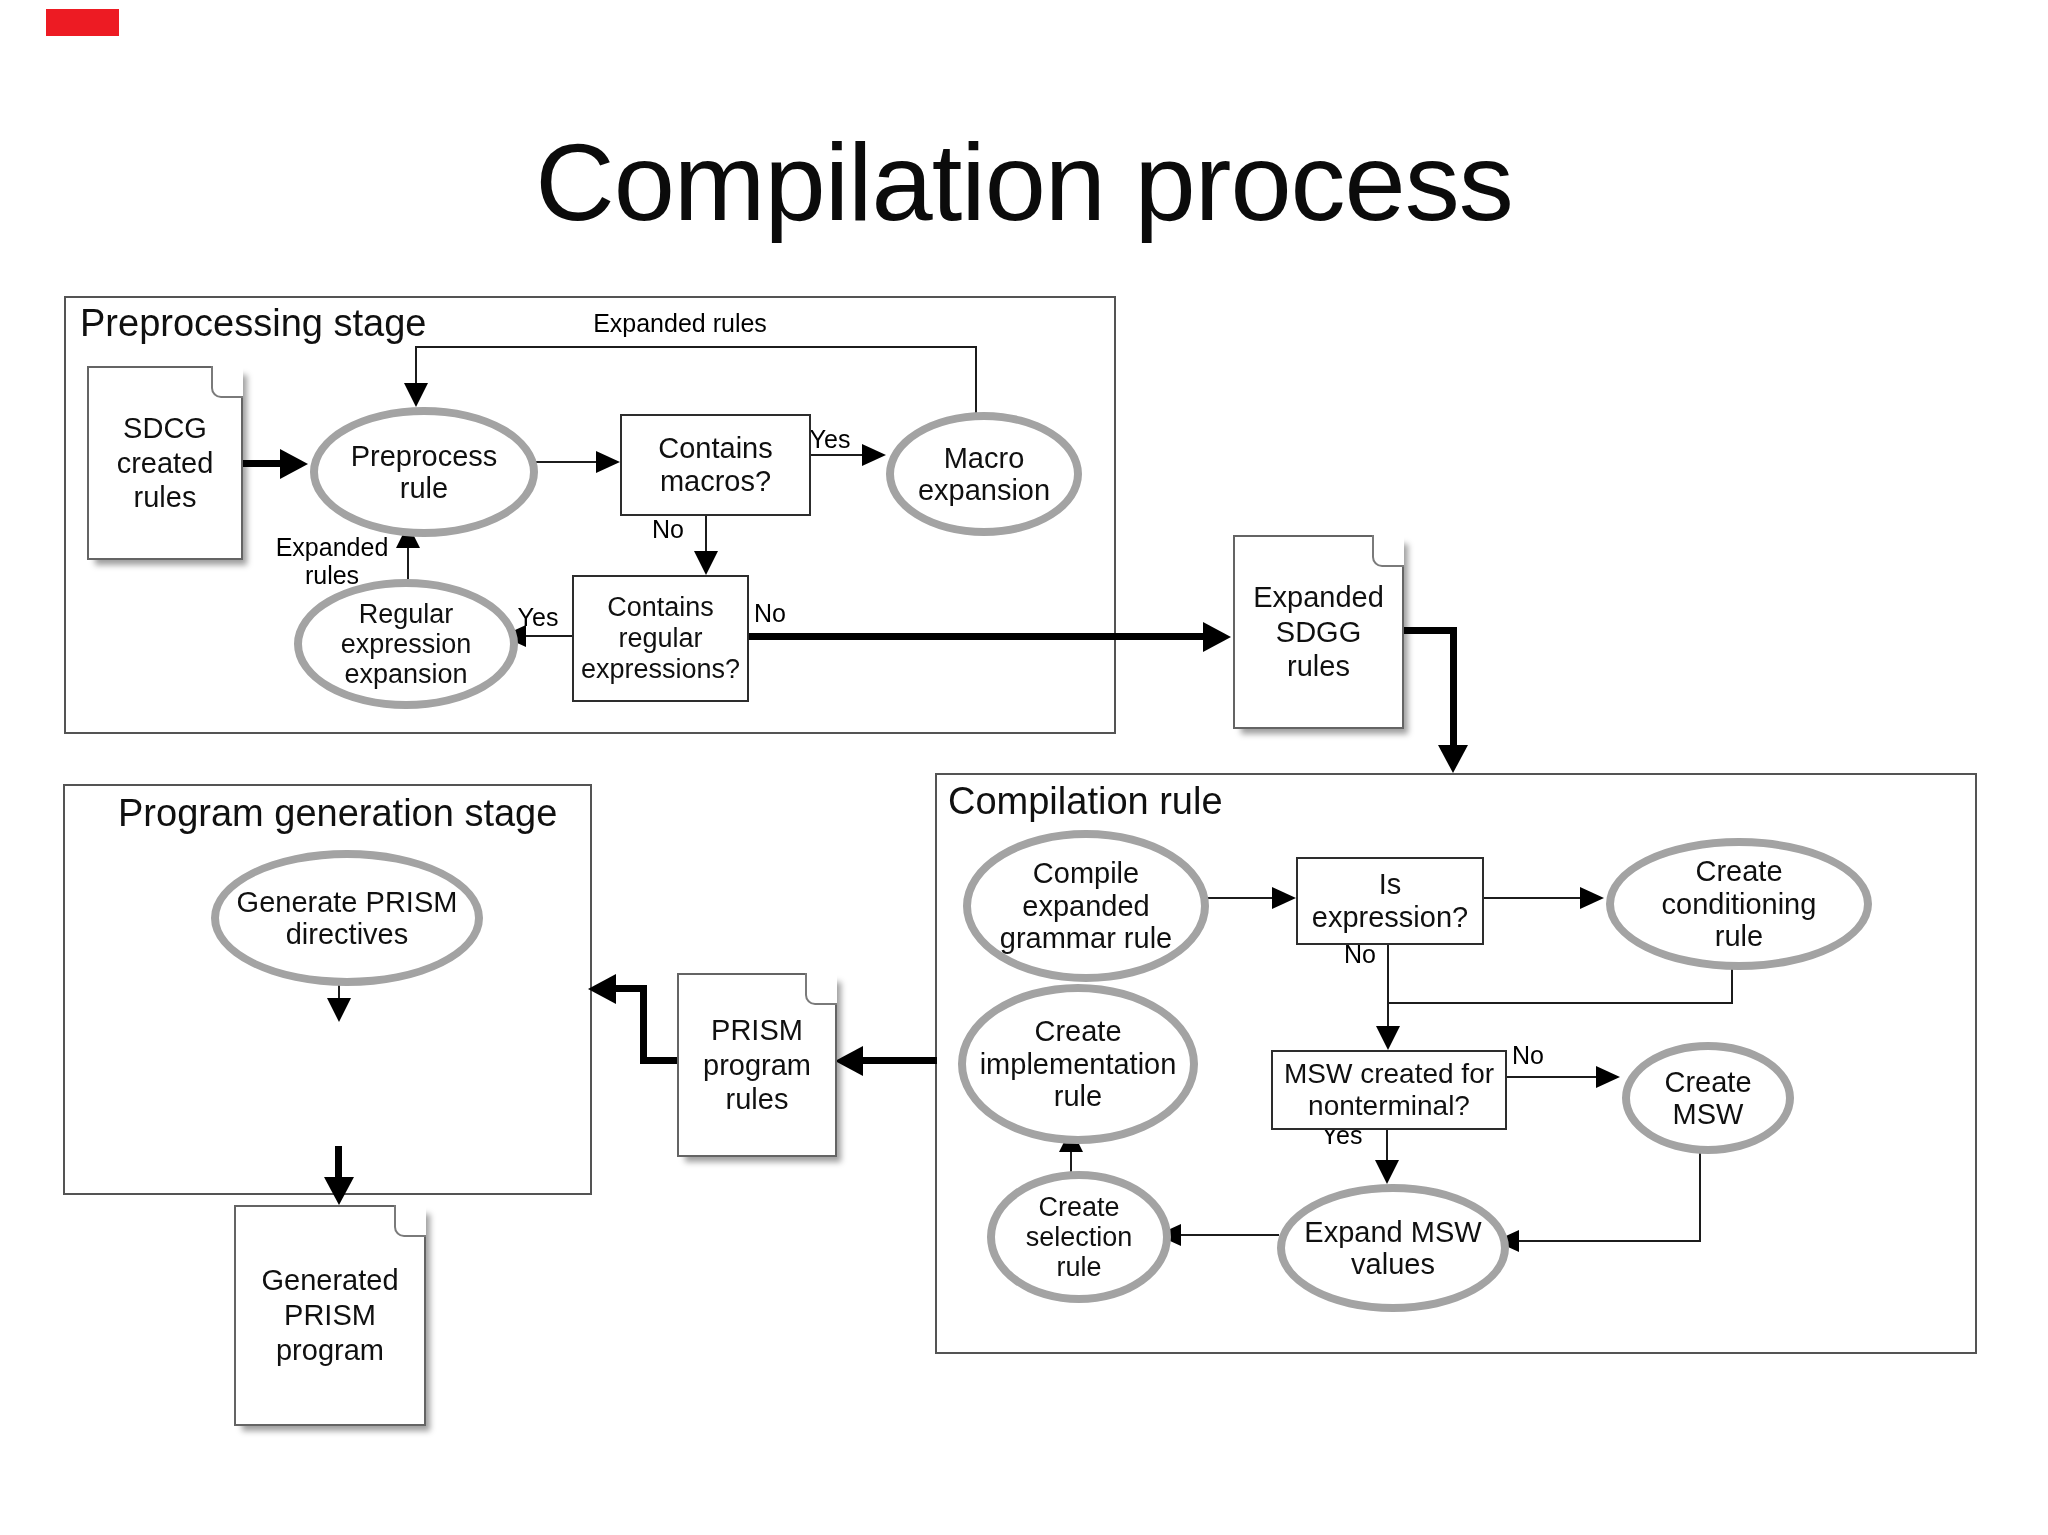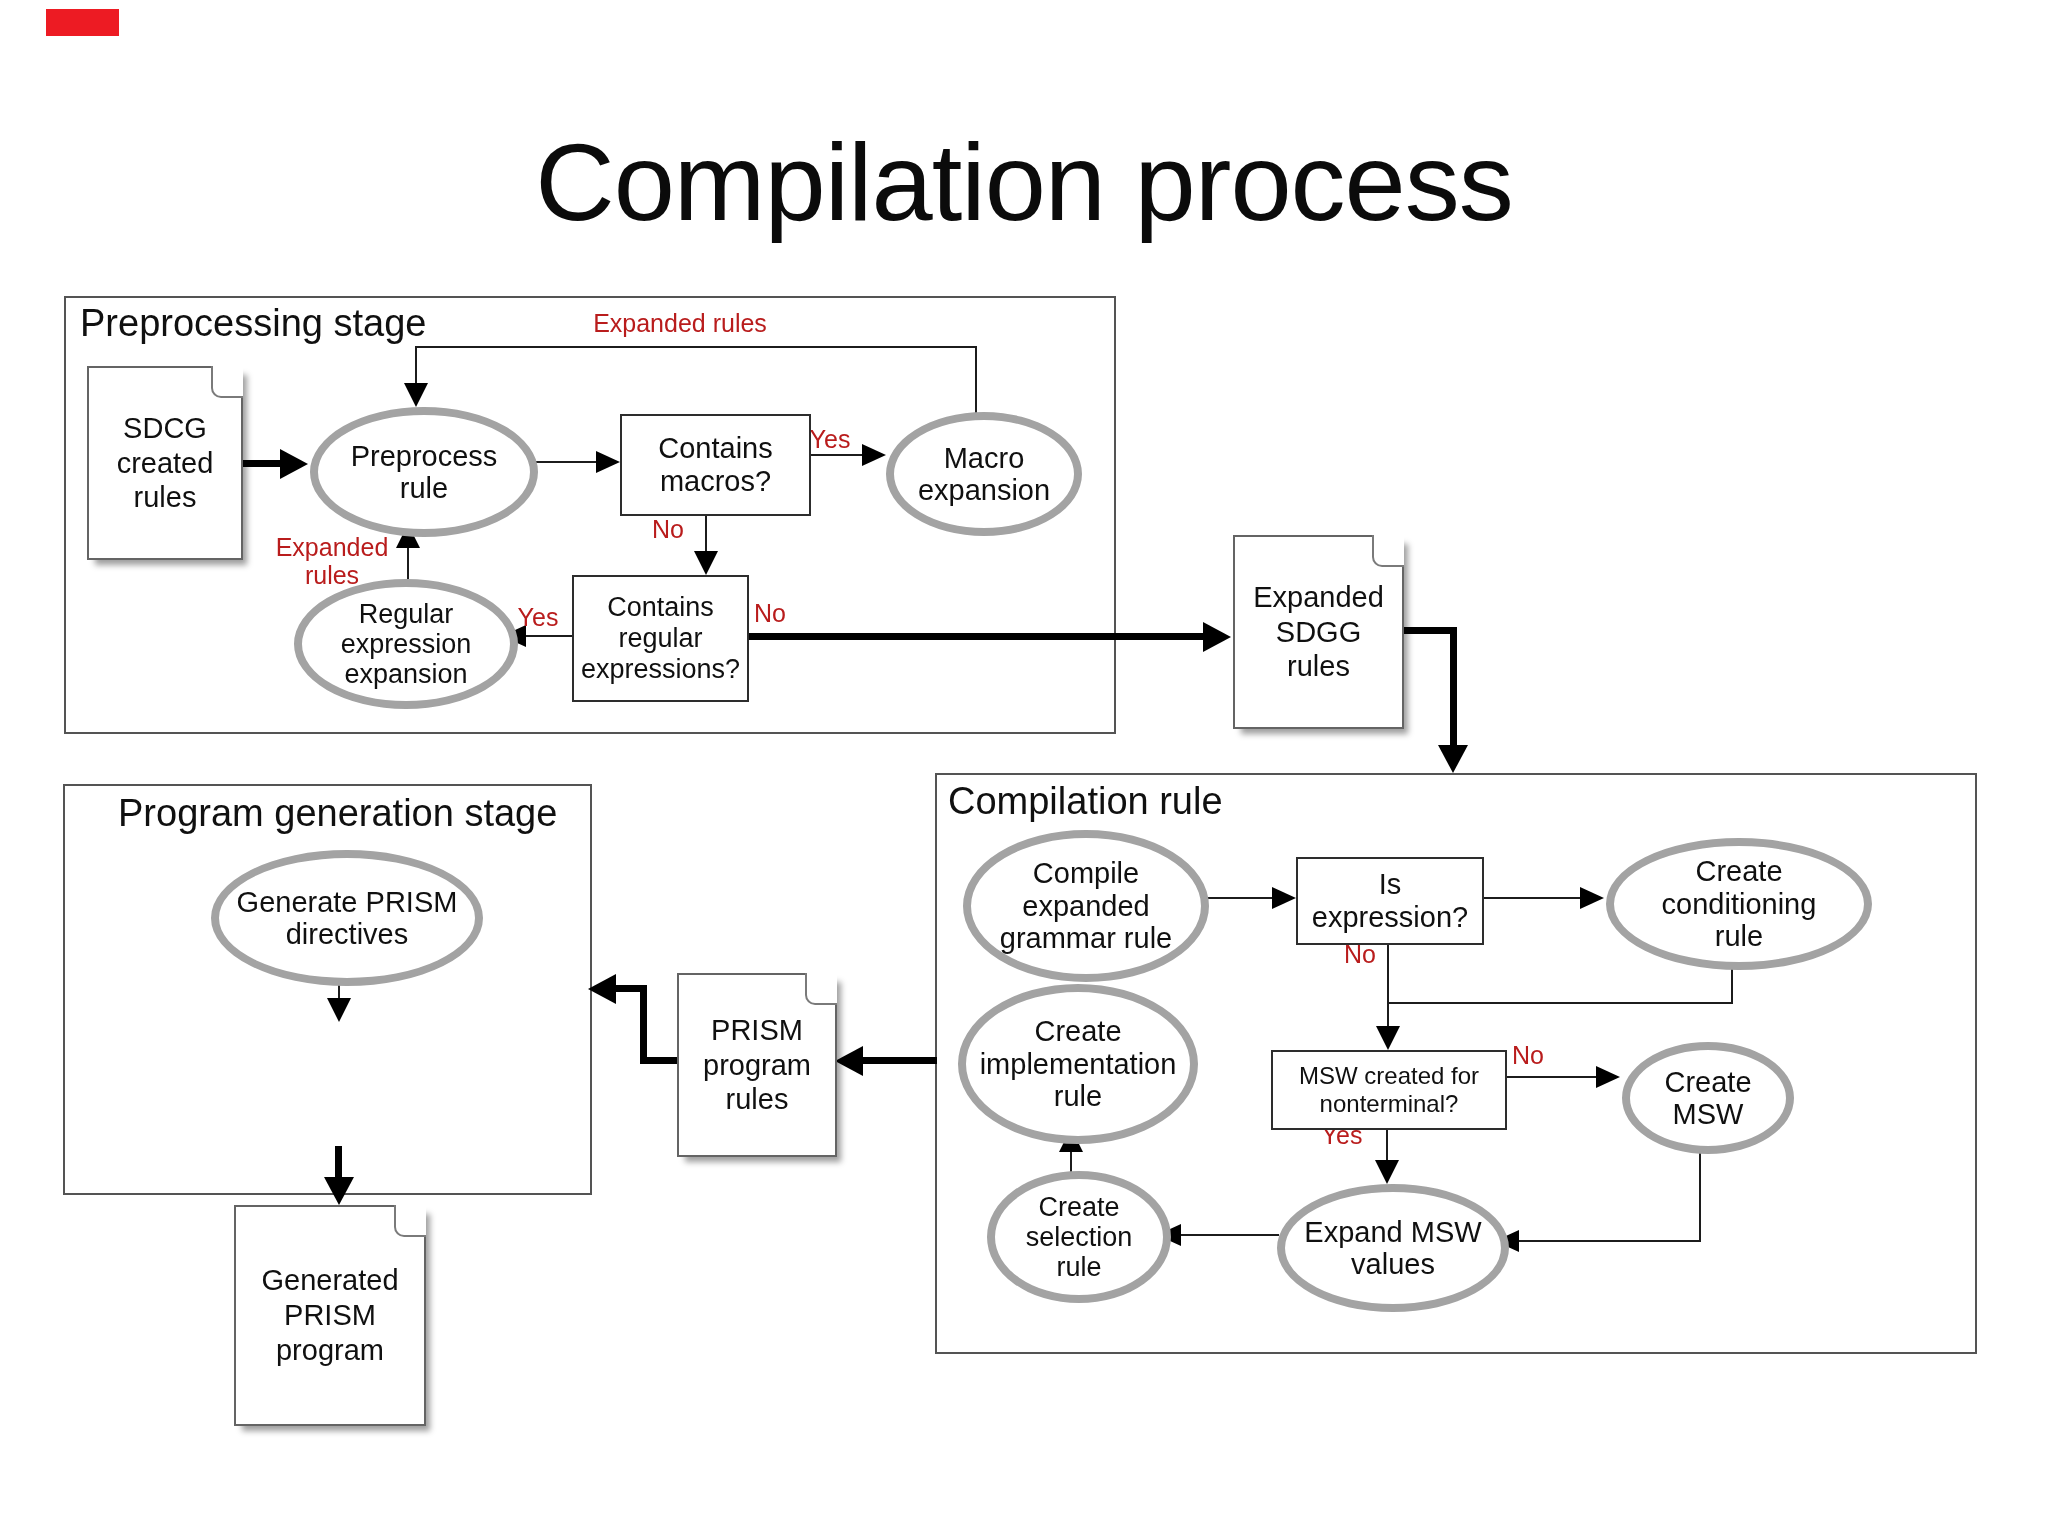--- a/index.html
+++ b/index.html
@@ -23,21 +23,21 @@
   .doc { border:2px solid #646464; font-size:29px; line-height:1.2;
          box-shadow:6px 7px 6px -2px rgba(0,0,0,0.38); }
   .doc-fold {
     position:absolute; top:-2px; right:-2px; width:30px; height:30px; background:#ffffff;
     border-left:2px solid #7a7a7a; border-bottom:2px solid #7a7a7a;
     border-bottom-left-radius:10px;
   }
   .doc .txt { position:relative; }
   .ln { position:absolute; background:#1c1c1c; }
   .thick { background:#000000; }
-  .lbl { position:absolute; font-size:25px; color:#b91c1c; text-align:center;
+  .lbl { position:absolute; font-size:25px; color:#000000; text-align:center;
          white-space:pre-line; line-height:1.1; }
   .tri { position:absolute; width:0; height:0; }
   .tri.r { border-top:11px solid transparent; border-bottom:11px solid transparent; border-left:24px solid #000; }
   .tri.l { border-top:11px solid transparent; border-bottom:11px solid transparent; border-right:24px solid #000; }
   .tri.d { border-left:12px solid transparent; border-right:12px solid transparent; border-top:24px solid #000; }
   .tri.u { border-left:12px solid transparent; border-right:12px solid transparent; border-bottom:24px solid #000; }
   .tri.bigr { border-top:15px solid transparent; border-bottom:15px solid transparent; border-left:28px solid #000; }
   .tri.bigl { border-top:15px solid transparent; border-bottom:15px solid transparent; border-right:28px solid #000; }
   .tri.bigd { border-left:15px solid transparent; border-right:15px solid transparent; border-top:28px solid #000; }
 </style>
@@ -175,16 +175,16 @@
   <div class="node ellipse" style="left:211px; top:850px; width:256px; height:120px;">Generate PRISM
 directives</div>
 
   <div class="node decision" style="left:620px; top:414px; width:187px; height:98px;">Contains
 macros?</div>
   <div class="node decision" style="left:572px; top:575px; width:173px; height:123px; font-size:27px;">Contains
 regular
 expressions?</div>
   <div class="node decision" style="left:1296px; top:857px; width:184px; height:84px;">Is
 expression?</div>
-  <div class="node decision" style="left:1271px; top:1050px; width:232px; height:76px; font-size:24px;">MSW created for
+  <div class="node decision" style="left:1271px; top:1050px; width:232px; height:76px; font-size:28px;">MSW created for
 nonterminal?</div>
 
 </div>
 
 </body></html>

